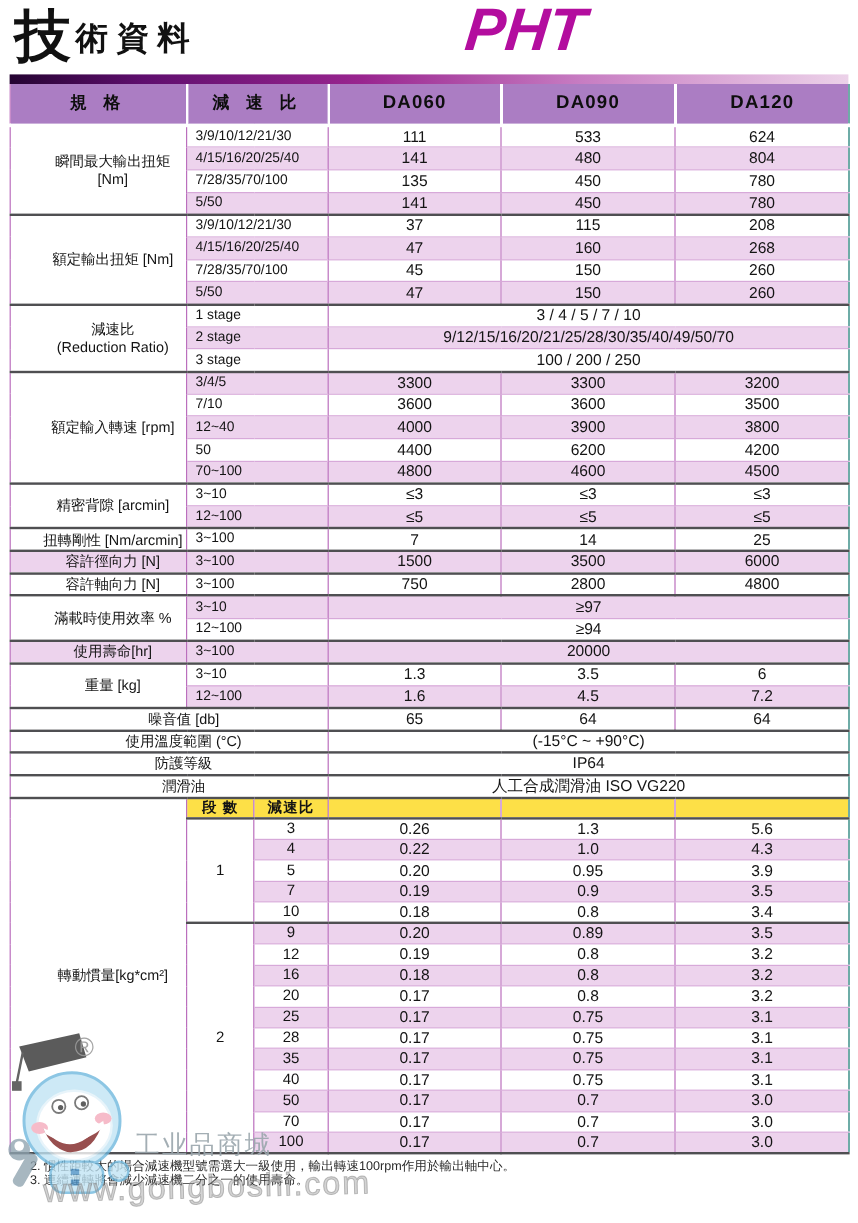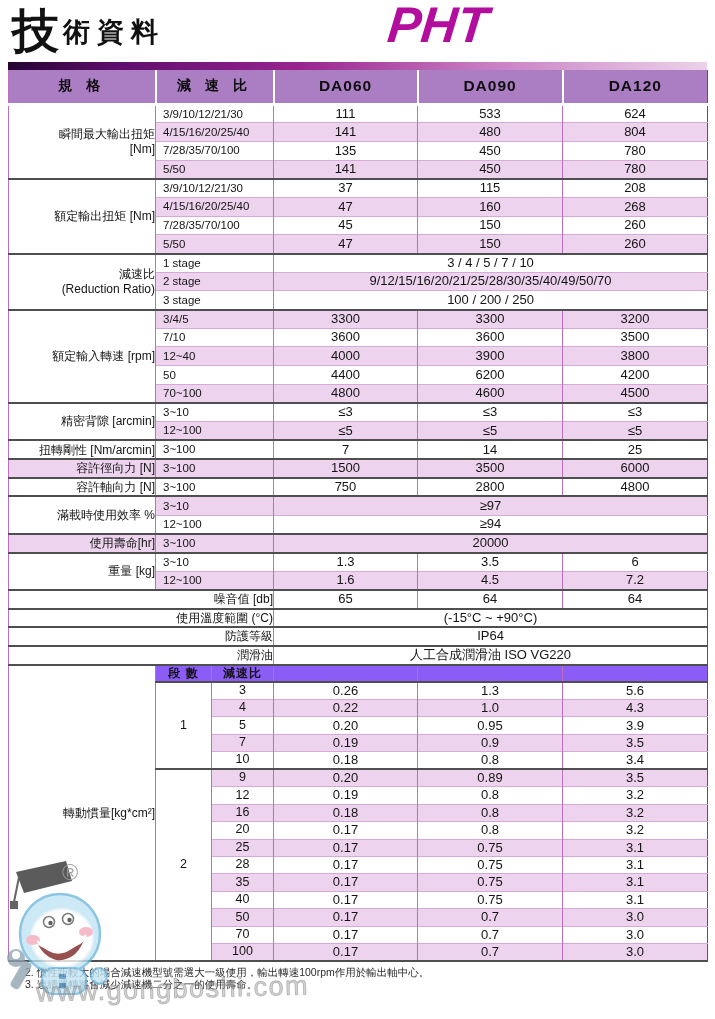--- a/index.html
+++ b/index.html
@@ -30,26 +30,26 @@
   th.h1{font-size:14px;font-weight:bold;letter-spacing:5px;}
   th.hm{font-size:15.5px;font-weight:bold;letter-spacing:1px;}
 
   tr.r{height:18.7px;}
   tr.ri{height:17.45px;}
   .spec td{border-left:1px solid #bb6fbd;border-top:1px solid #d7a9d9;background:#fff;
            font-size:13px;text-align:center;line-height:1.1;}
   tr.sec td{border-top:2px solid #4f4f52;}
   tr.pink td{background:#edd3ed;}
   td.wcell{background:#fff !important;}
-  td.lbl{font-size:12px;text-align:right;padding-left:24px;white-space:pre-line;line-height:1.2;}
+  td.lbl{font-size:12px;text-align:center;padding-left:24px;white-space:pre-line;line-height:1.2;}
   td.ratio{font-size:11.5px;text-align:left;padding-left:7px;}
   td.vspan{font-size:13px;}
   td.stage{font-size:12.5px;}
   td.irat{font-size:12.5px;}
-  tr.subhdr td{background:#8b5cf6;}
+  tr.subhdr td{background:#fde047;}
   td.subh{font-size:12px;font-weight:bold;letter-spacing:1px;}
 
   
   .notes{position:absolute;left:10px;top:966px;width:700px;font-size:10.5px;
          line-height:12px;color:#2b2b2b;}
   .nline.ind{padding-left:15px;}
 
   
   .wm{position:absolute;pointer-events:none;}
   .mascot{left:4px;top:856px;width:238px;height:140px;opacity:.85;}
@@ -400,15 +400,16 @@
       <rect x="55" y="127" width="7" height="5" fill="#4a90c4"></rect>
       <circle cx="95" cy="120" r="8" fill="#bfe3f3" stroke="#6db7dd" stroke-width="2"></circle>
       <g>
         <rect x="12" y="104" width="10" height="30" rx="4" transform="rotate(30 17 119)" fill="#8fa3af"></rect>
         <circle cx="12" cy="102" r="9" fill="#8fa3af"></circle>
         <circle cx="12" cy="99" r="4" fill="#ffffff"></circle>
       </g>
     </g>
   </svg>
   <div class="wm wm-reg">®</div>
+  <div class="wm wm-sub">工业品商城</div>
   <div class="wm wm-url">www.gongboshi.com</div>
 
 </div>
 
 </body></html>

